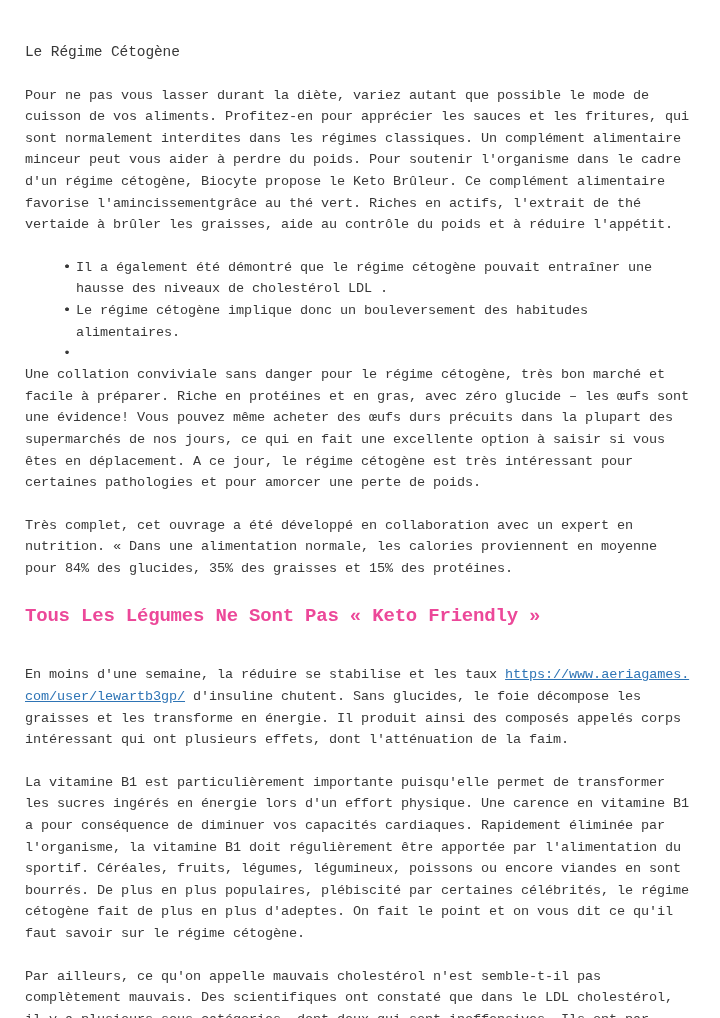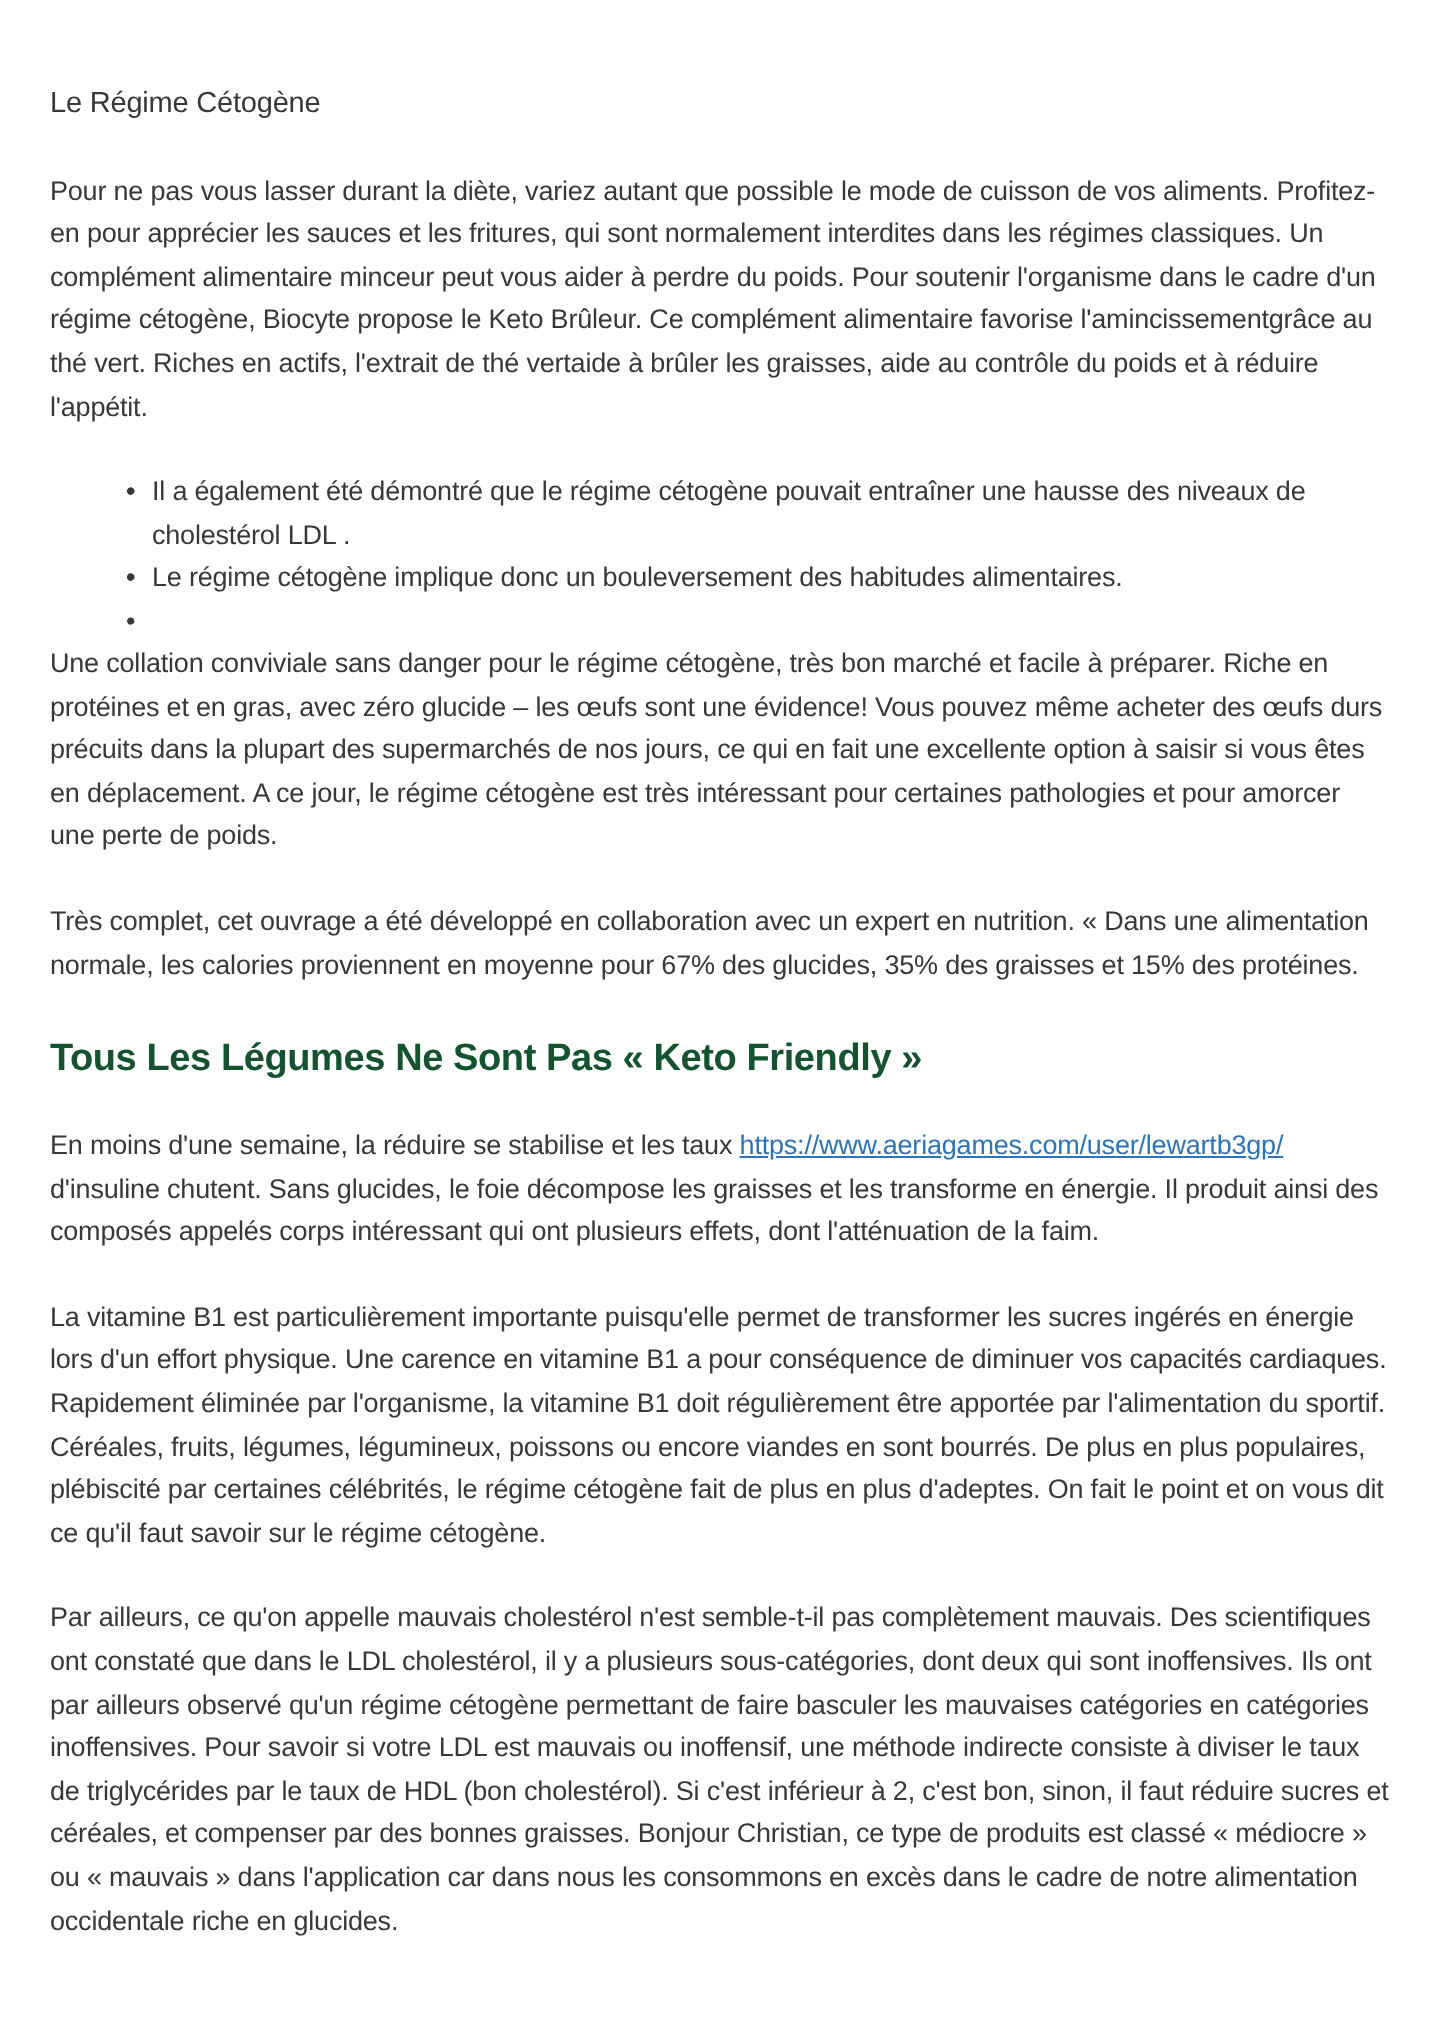--- a/index.html
+++ b/index.html
@@ -11,21 +11,21 @@
     width: 720px;
     height: 1018px;
     overflow: hidden;
   }
   .page {
     box-sizing: border-box;
     width: 720px;
     height: 1018px;
     padding: 42px 25px 0 25px;
     background: #ffffff;
-    font-family: Liberation Sans, sans-serif;
+    font-family: Liberation Mono, monospace;
     font-size: 13.5px;
     line-height: 21.6px;
     letter-spacing: -0.1px;
     color: #383838;
   }
   .doc-title {
     font-size: 14.5px;
     font-weight: 400;
     margin: 0 0 23px 0;
   }
@@ -44,23 +44,23 @@
   }
   .dot {
     position: absolute;
     left: 0;
     top: 0;
   }
   h2.section-heading {
     font-size: 19px;
     line-height: 24px;
     font-weight: 700;
-    color: #14532d;
+    color: #ec4899;
     letter-spacing: -0.2px;
-    margin: 25px 0 20px 0;
+    margin: 25px 0 36px 0;
   }
   a.inline-link {
     color: #2e74b5;
     text-decoration: underline;
     cursor: pointer;
     word-break: break-all;
     text-align: center;
   }
 </style>
 </head>
@@ -75,21 +75,21 @@
   <ul class="bullets">
     <li><span class="dot">•</span></li>
     <li><span class="dot">•</span><span>Il a également été démontré que le régime cétogène pouvait entraîner une hausse des niveaux de cholestérol LDL .</span></li>
     <li><span class="dot">•</span></li>
     <li><span class="dot">•</span><span>Le régime cétogène implique donc un bouleversement des habitudes alimentaires.</span></li>
     <li><span class="dot">•</span></li>
   </ul>
 
   <p>Une collation conviviale sans danger pour le régime cétogène, très bon marché et facile à préparer. Riche en protéines et en gras, avec zéro glucide – les œufs sont une évidence! Vous pouvez même acheter des œufs durs précuits dans la plupart des supermarchés de nos jours, ce qui en fait une excellente option à saisir si vous êtes en déplacement. A ce jour, le régime cétogène est très intéressant pour certaines pathologies et pour amorcer une perte de poids.</p>
 
-  <p>Très complet, cet ouvrage a été développé en collaboration avec un expert en nutrition. « Dans une alimentation normale, les calories proviennent en moyenne pour 67% des glucides, 35% des graisses et 15% des protéines.</p>
+  <p>Très complet, cet ouvrage a été développé en collaboration avec un expert en nutrition. « Dans une alimentation normale, les calories proviennent en moyenne pour 84% des glucides, 35% des graisses et 15% des protéines.</p>
 
   <h2 class="section-heading">Tous Les Légumes Ne Sont Pas « Keto Friendly »</h2>
 
   <p>
     <span>En moins d'une semaine, la réduire se stabilise et les taux</span>
     <a class="inline-link">https://www.aeriagames.com/user/lewartb3gp/</a>
     <span>d'insuline chutent. Sans glucides, le foie décompose les graisses et les transforme en énergie. Il produit ainsi des composés appelés corps intéressant qui ont plusieurs effets, dont l'atténuation de la faim.</span>
   </p>
 
   <p>La vitamine B1 est particulièrement importante puisqu'elle permet de transformer les sucres ingérés en énergie lors d'un effort physique. Une carence en vitamine B1 a pour conséquence de diminuer vos capacités cardiaques. Rapidement éliminée par l'organisme, la vitamine B1 doit régulièrement être apportée par l'alimentation du sportif. Céréales, fruits, légumes, légumineux, poissons ou encore viandes en sont bourrés. De plus en plus populaires, plébiscité par certaines célébrités, le régime cétogène fait de plus en plus d'adeptes. On fait le point et on vous dit ce qu'il faut savoir sur le régime cétogène.</p>

